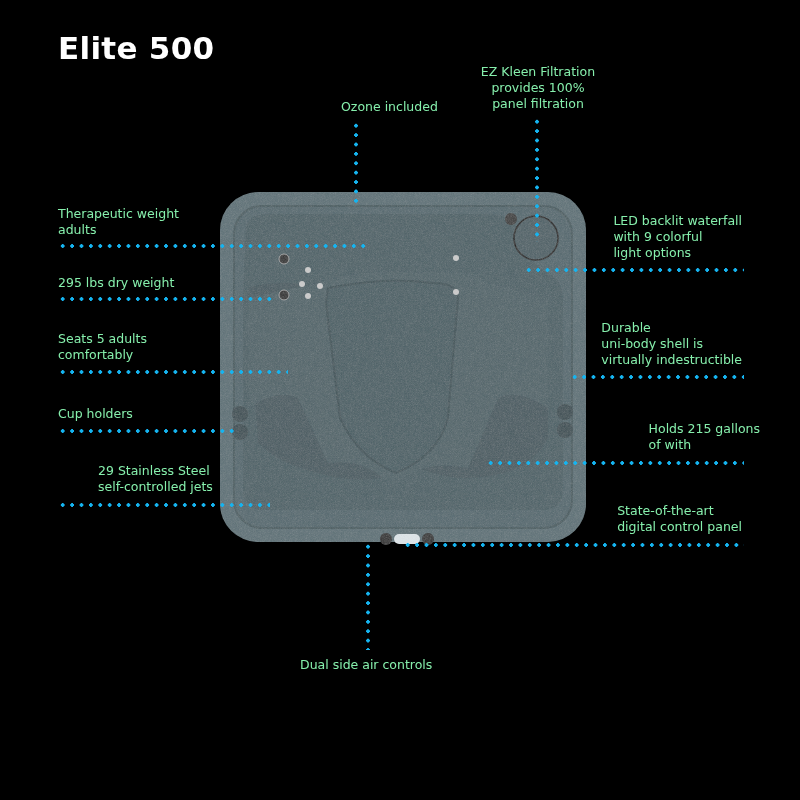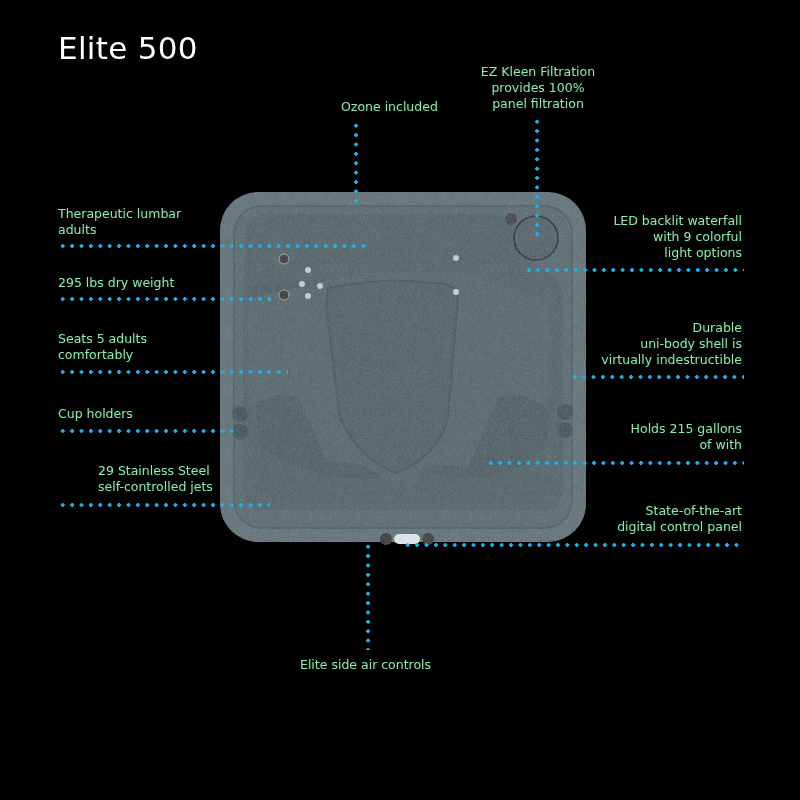--- a/index.html
+++ b/index.html
@@ -1,20 +1,20 @@
 <!DOCTYPE html>
 <html><head>
 <meta charset="utf-8">
 <style>
   html, body { margin:0; padding:0; }
   body { width:800px; height:800px; background:#000; position:relative; overflow:hidden;
          font-family:"DejaVu Sans", sans-serif; color:#f2f2f2; }
-  .title { position:absolute; left:58px; top:30px; font-size:31px; font-weight:400; color:#fff; letter-spacing:0.3px; }
+  .title { position:absolute; left:58px; top:30px; font-size:31px; font-weight:700; color:#fff; letter-spacing:0.3px; }
   .label { position:absolute; font-size:12.5px; line-height:16px; color:#86efac; white-space:nowrap; }
-  .label.right { text-align:right; }
+  .label.right { }
   .label.center { text-align:center; }
   .hline { position:absolute; height:4px;
            background-image: radial-gradient(circle, #15b4f0 1.7px, transparent 2px);
            background-size:9.4px 4px; background-repeat:repeat-x; }
   .vline { position:absolute; width:4px;
            background-image: radial-gradient(circle, #15b4f0 1.7px, transparent 2px);
            background-size:4px 9.4px; background-repeat:repeat-y; }
   .tub { position:absolute; left:218px; top:188px; width:370px; height:358px; }
   .dotlayer { position:absolute; left:0; top:0; width:800px; height:800px; pointer-events:none; }
 </style>
@@ -67,21 +67,21 @@
 
 <div class="label center" style="left:300px;top:99px;margin-left:41px;">Ozone included</div>
 
 <div class="label center" style="left:470px;top:64px;width:136px;">
   <div>EZ Kleen Filtration</div>
   <div>provides 100%</div>
   <div>panel filtration</div>
 </div>
 
 <div class="label" style="left:58px;top:206px;">
-  <div>Therapeutic lumbar</div>
+  <div>Therapeutic weight</div>
   <div>adults</div>
 </div>
 
 <div class="label" style="left:58px;top:275px;">295 lbs dry weight</div>
 
 <div class="label right" style="right:58px;top:213px;">
   <div>LED backlit waterfall</div>
   <div>with 9 colorful</div>
   <div>light options</div>
 </div>
@@ -92,36 +92,36 @@
 </div>
 
 <div class="label right" style="right:58px;top:320px;">
   <div>Durable</div>
   <div>uni-body shell is</div>
   <div>virtually indestructible</div>
 </div>
 
 <div class="label" style="left:58px;top:406px;">Cup holders</div>
 
-<div class="label right" style="right:58px;top:421px;">
+<div class="label right" style="right:40px;top:421px;">
   <div>Holds 215 gallons</div>
   <div>of with</div>
 </div>
 
 <div class="label" style="left:58px;top:463px;margin-left:40px;">
   <div>29 Stainless Steel</div>
   <div>self-controlled jets</div>
 </div>
 
 <div class="label right" style="right:58px;top:503px;">
   <div>State-of-the-art</div>
   <div>digital control panel</div>
 </div>
 
-<div class="label center" style="left:300px;top:657px;">Elite side air controls</div>
+<div class="label center" style="left:300px;top:657px;">Dual side air controls</div>
 
 <div class="dotlayer">
   <div class="vline" style="left:354px;top:121px;height:85px;"></div>
   <div class="vline" style="left:535px;top:117px;height:125px;"></div>
   <div class="hline" style="left:58px;top:244px;width:310px;"></div>
   <div class="hline" style="left:58px;top:297px;width:215px;"></div>
   <div class="hline" style="left:524px;top:268px;width:220px;"></div>
   <div class="hline" style="left:58px;top:370px;width:230px;"></div>
   <div class="hline" style="left:570px;top:375px;width:174px;"></div>
   <div class="hline" style="left:58px;top:429px;width:176px;"></div>

